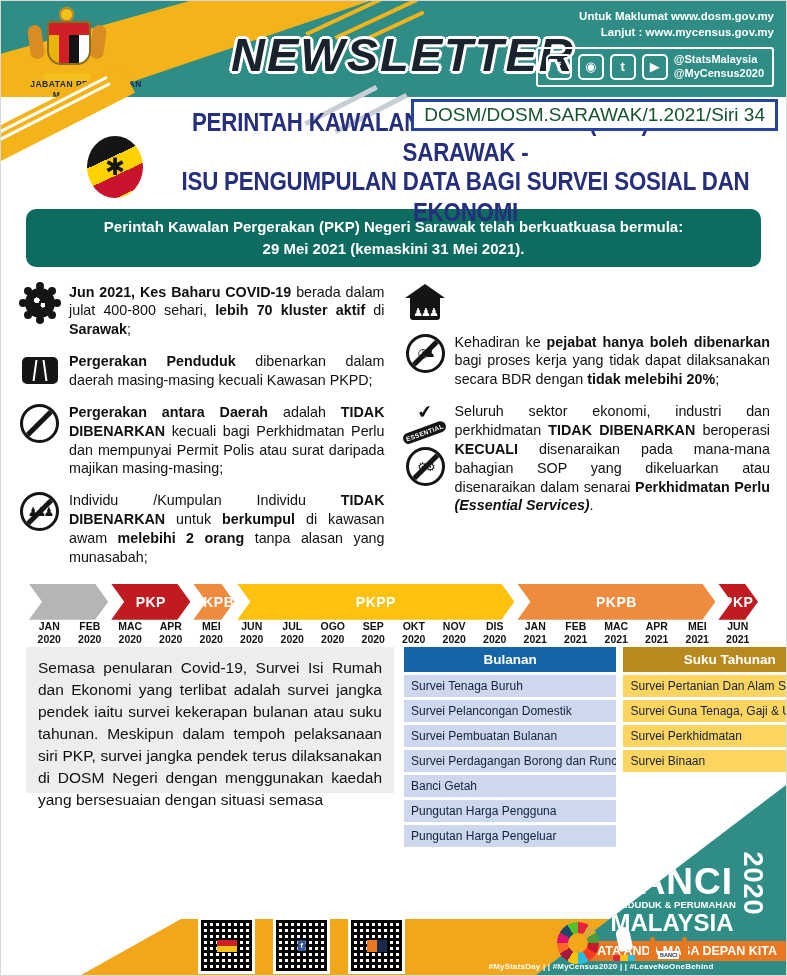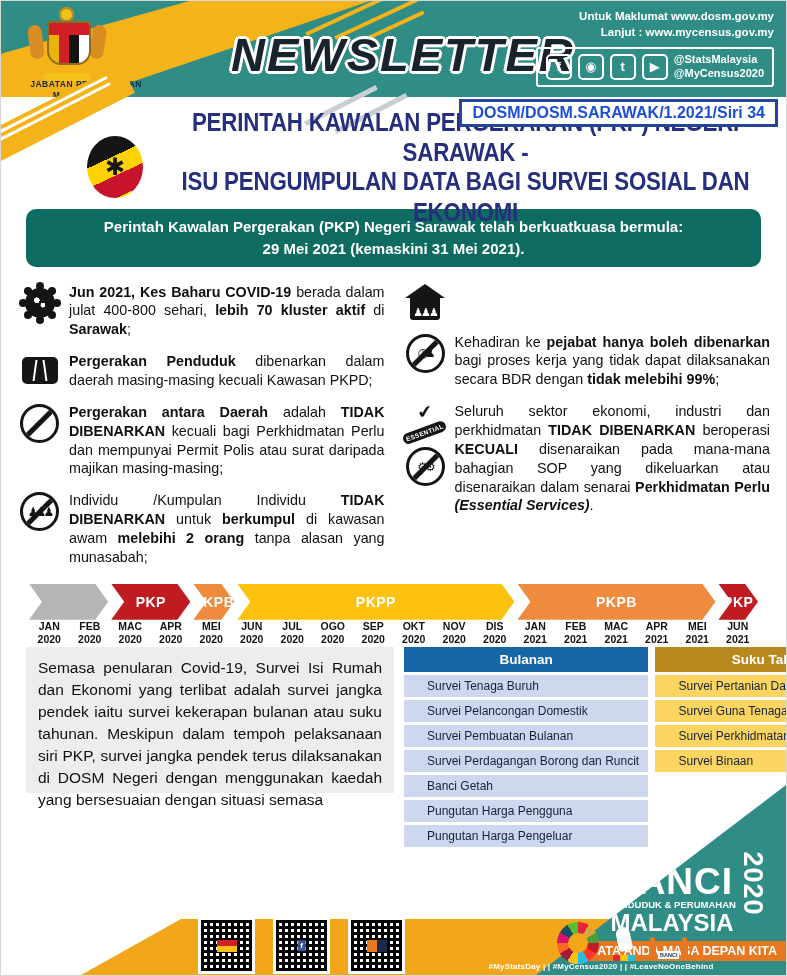--- a/index.html
+++ b/index.html
@@ -27,21 +27,21 @@
        linear-gradient(90deg,#e8b40c 0 25%,#d01f26 25% 50%,#141414 50% 75%,#fff 75%);}
   .crest .tiger{position:absolute;top:18px;width:14px;height:34px;background:#d98c21;border-radius:7px;}
   .crest .tiger.l{left:0;transform:rotate(-8deg);}
   .crest .tiger.r{right:0;transform:rotate(8deg);}
   .crest .ribbon{position:absolute;left:14px;bottom:-4px;width:48px;height:8px;background:#f6c01a;border-radius:4px;}
   .agency{position:absolute;left:10px;top:78px;width:150px;text-align:center;color:#152a4e;font-weight:bold;
      font-size:8.5px;line-height:1.3;letter-spacing:.5px;}
   
   .badge-row{position:relative;height:30px;background:#fff;}
   .badge{position:absolute;right:8px;top:98px;z-index:6;background:#fff;border:3px solid #2743a0;
-     padding:2px 10px;font-weight:bold;font-size:16px;color:#1d4ed8;}
+     padding:2px 10px;font-weight:normal;font-size:19px;color:#14532d;}
   .deco-yellow{position:absolute;left:-34px;top:100px;width:170px;height:32px;background:#f3b319;transform:rotate(-27deg);z-index:0;}
   .deco-yellow i{display:block;height:3px;background:#fff;margin:4px 18px 0;}
   .gstripe{position:absolute;height:5px;width:80px;background:#c9ced4;transform:rotate(-27deg);z-index:0;}
   
   .title-block{position:relative;height:80px;display:flex;align-items:center;gap:14px;padding:0 12px 0 86px;z-index:1;}
   .sarawak-flag{flex:none;width:56px;height:62px;border-radius:50%;position:relative;display:flex;align-items:center;justify-content:center;
      background:linear-gradient(155deg,#ffd200 0 10%,#151515 10% 37%,#ffd200 37% 60%,#c9132c 60% 86%,#ffd200 86%);}
   .sarawak-flag span{font-size:24px;color:#151515;line-height:1;}
   .doc-title{flex:1;text-align:center;font-weight:bold;font-size:23px;line-height:1.16;color:#252f7d;
      transform:scale(.97,1.12);letter-spacing:-.2px;}
@@ -88,21 +88,21 @@
   
   .survey-banner{margin:15px 25px 11px;background:#0d6b60;border-radius:8px;color:#fff;text-align:center;
      font-weight:bold;font-size:17px;padding:13px 0;}
   .bottom{position:relative;margin:0 25px;display:flex;gap:10px;z-index:3;}
   .para-box{flex:0 0 368px;box-sizing:border-box;background:#ededed;padding:10px 12px;font-size:15.5px;
      line-height:1.42;text-align:justify;color:#101010;height:146px;}
   .tables{flex:1;display:flex;gap:7px;align-items:flex-start;}
   .tcol{flex:1;min-width:0;}
   .thead{color:#fff;font-weight:bold;text-align:center;font-size:13.5px;padding:5px 0;}
   .thead.blue{background:#1565a7;} .thead.gold{background:#b8891f;}
-  .trow{font-size:12px;padding:4px 23px;margin-top:3px;color:#14213d;white-space:nowrap;overflow:hidden;}
+  .trow{font-size:12px;padding:4px 7px;margin-top:3px;color:#14213d;white-space:nowrap;overflow:hidden;}
   .trow.blue{background:#cdd8ee;} .trow.gold{background:#fbd55f;}
   
   .banci-corner{position:absolute;right:0;bottom:0;width:250px;height:190px;background:#2f8d85;
      clip-path:polygon(100% 0,100% 100%,0 100%);z-index:2;}
   .dashes{position:absolute;left:0;top:158px;width:300px;transform:rotate(-37deg);transform-origin:left center;}
   .dash-row{height:7px;margin-bottom:9px;background:repeating-linear-gradient(90deg,#0a0a0a 0 15px,transparent 15px 33px);}
   .banci-text{position:absolute;right:38px;bottom:40px;width:152px;text-align:center;color:#fff;}
   .banci-text .t1{font-size:37px;font-weight:800;line-height:.95;letter-spacing:1px;}
   .banci-text .t2{font-size:9.5px;font-weight:bold;}
   .banci-text .t3{font-size:24px;font-weight:800;line-height:1.05;}
@@ -238,21 +238,21 @@
               <span class="family">♟♟♟</span>
             </div>
           </div>
         </div>
         <div class="bullet">
           <div class="icon-col">
             <div class="no-office-icon ban">
               <span class="inner">◷♟</span>
             </div>
           </div>
-          <p class="btxt"><span>Kehadiran ke </span><span class="b">pejabat hanya boleh dibenarkan</span><span> bagi proses kerja yang tidak dapat dilaksanakan secara BDR dengan </span><span class="b">tidak melebihi 99%</span><span>;</span></p>
+          <p class="btxt"><span>Kehadiran ke </span><span class="b">pejabat hanya boleh dibenarkan</span><span> bagi proses kerja yang tidak dapat dilaksanakan secara BDR dengan </span><span class="b">tidak melebihi 20%</span><span>;</span></p>
         </div>
         <div class="bullet">
           <div class="icon-col">
             <div class="essential-stamp-icon"><div class="ess-check">✔</div><div class="ess-stamp">ESSENTIAL</div></div>
             <div class="no-operation-icon ban">
               <span class="inner">⚙⚙</span>
             </div>
           </div>
           <p class="btxt"><span>Seluruh sektor ekonomi, industri dan perkhidmatan </span><span class="b">TIDAK DIBENARKAN</span><span> beroperasi </span><span class="b">KECUALI</span><span> disenaraikan pada mana-mana bahagian SOP yang dikeluarkan atau disenaraikan dalam senarai </span><span class="b">Perkhidmatan Perlu </span><span class="b i">(Essential Services)</span><span>.</span></p>
         </div>

